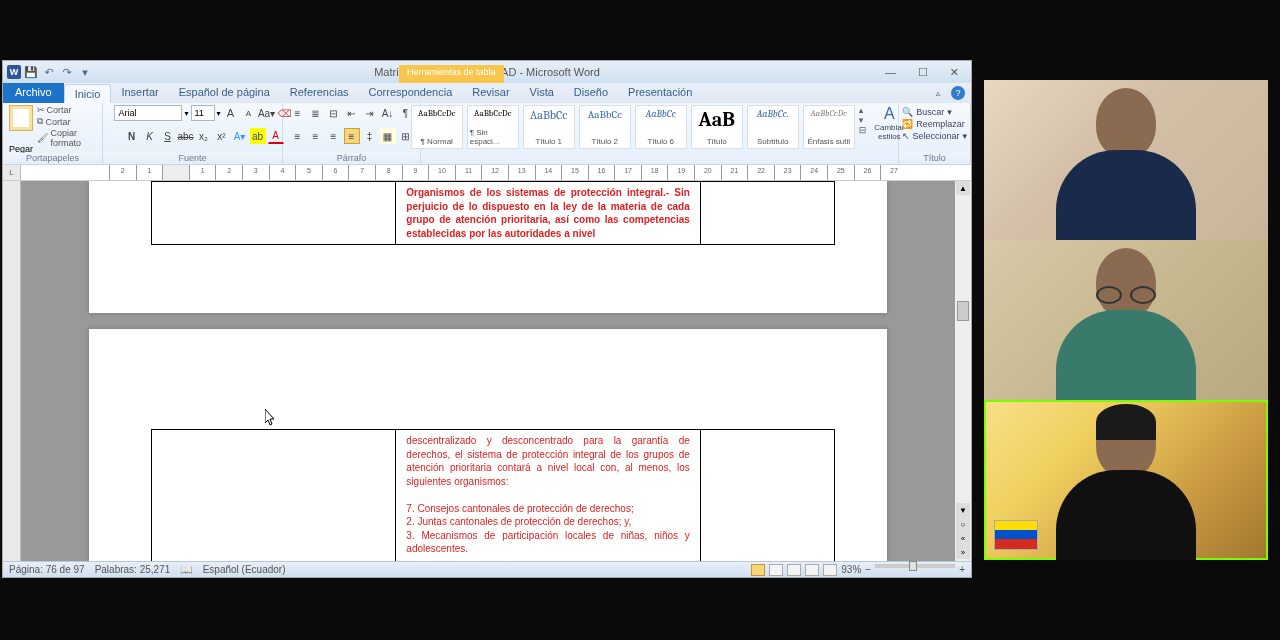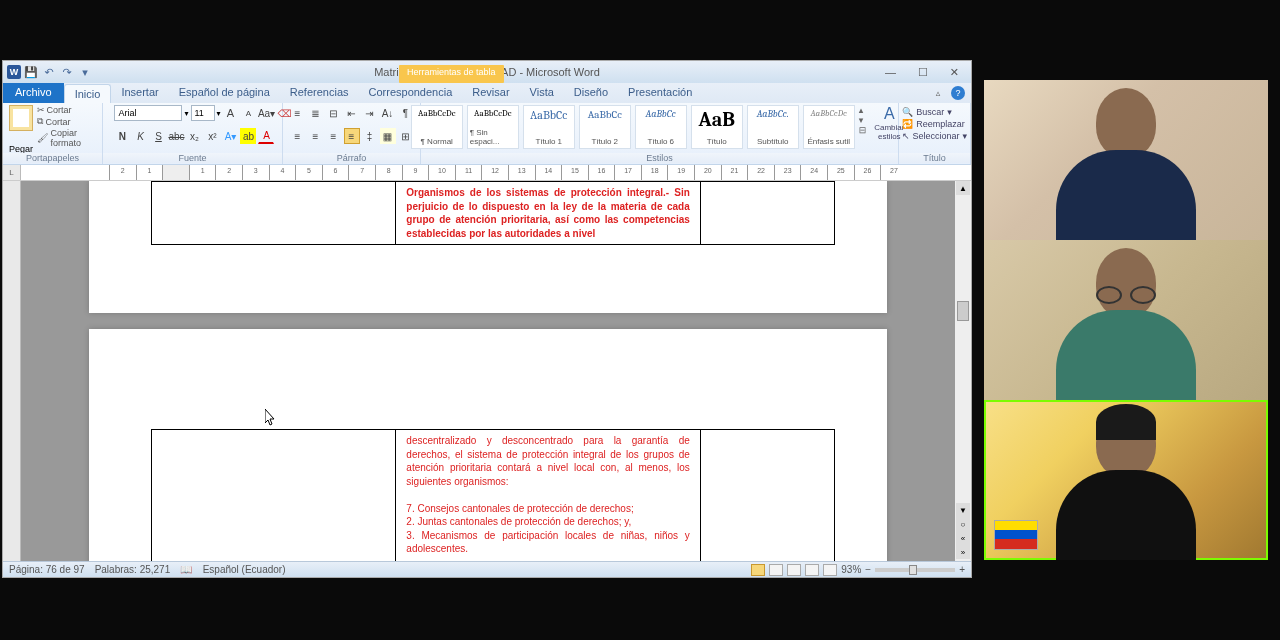--- a/index.html
+++ b/index.html
@@ -76,21 +76,21 @@
   .doc-area .pages { position: absolute; left: 18px; right: 16px; top: 0; bottom: 0; }
 
   .page-top { position: absolute; left: 68px; top: 0; width: 798px; height: 132px; background: #fff; box-shadow: 0 0 6px rgba(0,0,0,.2); }
   .page-bottom { position: absolute; left: 68px; top: 148px; width: 798px; height: 250px; background: #fff; box-shadow: 0 0 6px rgba(0,0,0,.2); }
 
   .doc-table { border-collapse: collapse; font-size: 10px; }
   .doc-table td { border: 1px solid #000; padding: 4px 10px; vertical-align: top; }
   .redtext { color: #d22; line-height: 1.35; text-align: justify; font-size: 10px; }
 
   .statusbar { height: 16px; background: linear-gradient(#e8eff8,#cfe0f0); border-top: 1px solid #b8c8da; display: flex; align-items: center; font-size: 10px; color: #555; padding: 0 6px; gap: 10px; }
-  .statusbar .right { margin-left: auto; display: flex; align-items: center; gap: 4px; }
+  .statusbar .right { margin-left: auto; display: flex; align-items: flex-start; gap: 4px; }
   .statusbar .viewbtn { width: 14px; height: 12px; border: 1px solid #aaa; background: #f4f4f4; }
   .statusbar .viewbtn.active { background: #f7d77a; border-color: #c89830; }
   .statusbar .slider { width: 80px; height: 4px; background: #ccc; position: relative; }
   .statusbar .slider .knob { position: absolute; left: 34px; top: -3px; width: 8px; height: 10px; background: #e0e0e0; border: 1px solid #888; }
 
   .cursor-arrow { position: absolute; width: 12px; height: 18px; pointer-events: none; }
 
   
   .silhouette { position:absolute; bottom:0; left:50%; transform:translateX(-50%); }
   .sil-head { width:60px; height:70px; background:#8a6a50; border-radius:50% 50% 45% 45%; margin:0 auto; }
@@ -163,21 +163,21 @@
           <div>
               <span>🖌</span>
               <span>Copiar formato</span>
             </div>
         </div>
       </div>
       <div class="glabel">Portapapeles</div>
     </div>
 
     <div class="rgroup font-group">
-      <div class="gcontent" style="flex-direction:column; align-items:flex-start;padding-left:22px;">
+      <div class="gcontent" style="flex-direction:column; align-items:center;padding-left:22px;">
         <div class="row">
           <input class="fontname" value="Arial" style="">
           <span style="font-size:8px;">▾</span>
           <input class="fontsize" value="11" style="">
           <span style="font-size:8px;">▾</span>
           <span class="fbtn" style="font-size:11px;">A</span>
           <span class="fbtn" style="font-size:8px;">A</span>
           <span class="fbtn">Aa▾</span>
           <span class="fbtn" style="color:#c44;">⌫</span>
         </div>
@@ -265,21 +265,20 @@
         <div style="display:flex;flex-direction:column;justify-content:center;font-size:9px;color:#666;">
           <span>▴</span>
           <span>▾</span>
           <span>⊟</span>
         </div>
         <div class="changer">
           <div style="font-size:16px;color:#3a6aa8;">A</div>
           <div>Cambiar estilos</div>
         </div>
       </div>
-      <div class="glabel">Estilos</div>
     </div>
 
     <div class="rgroup edit-group">
       <div class="gcontent" style="flex-direction:column;align-items:flex-start;gap:2px;padding-top:2px;">
         <div class="erow"><span>🔍</span><span>Buscar</span> ▾</div>
         <div class="erow">
             <span>🔁</span>
             <span>Reemplazar</span>
           </div>
         <div class="erow"><span>↖</span><span>Seleccionar</span> ▾</div>

